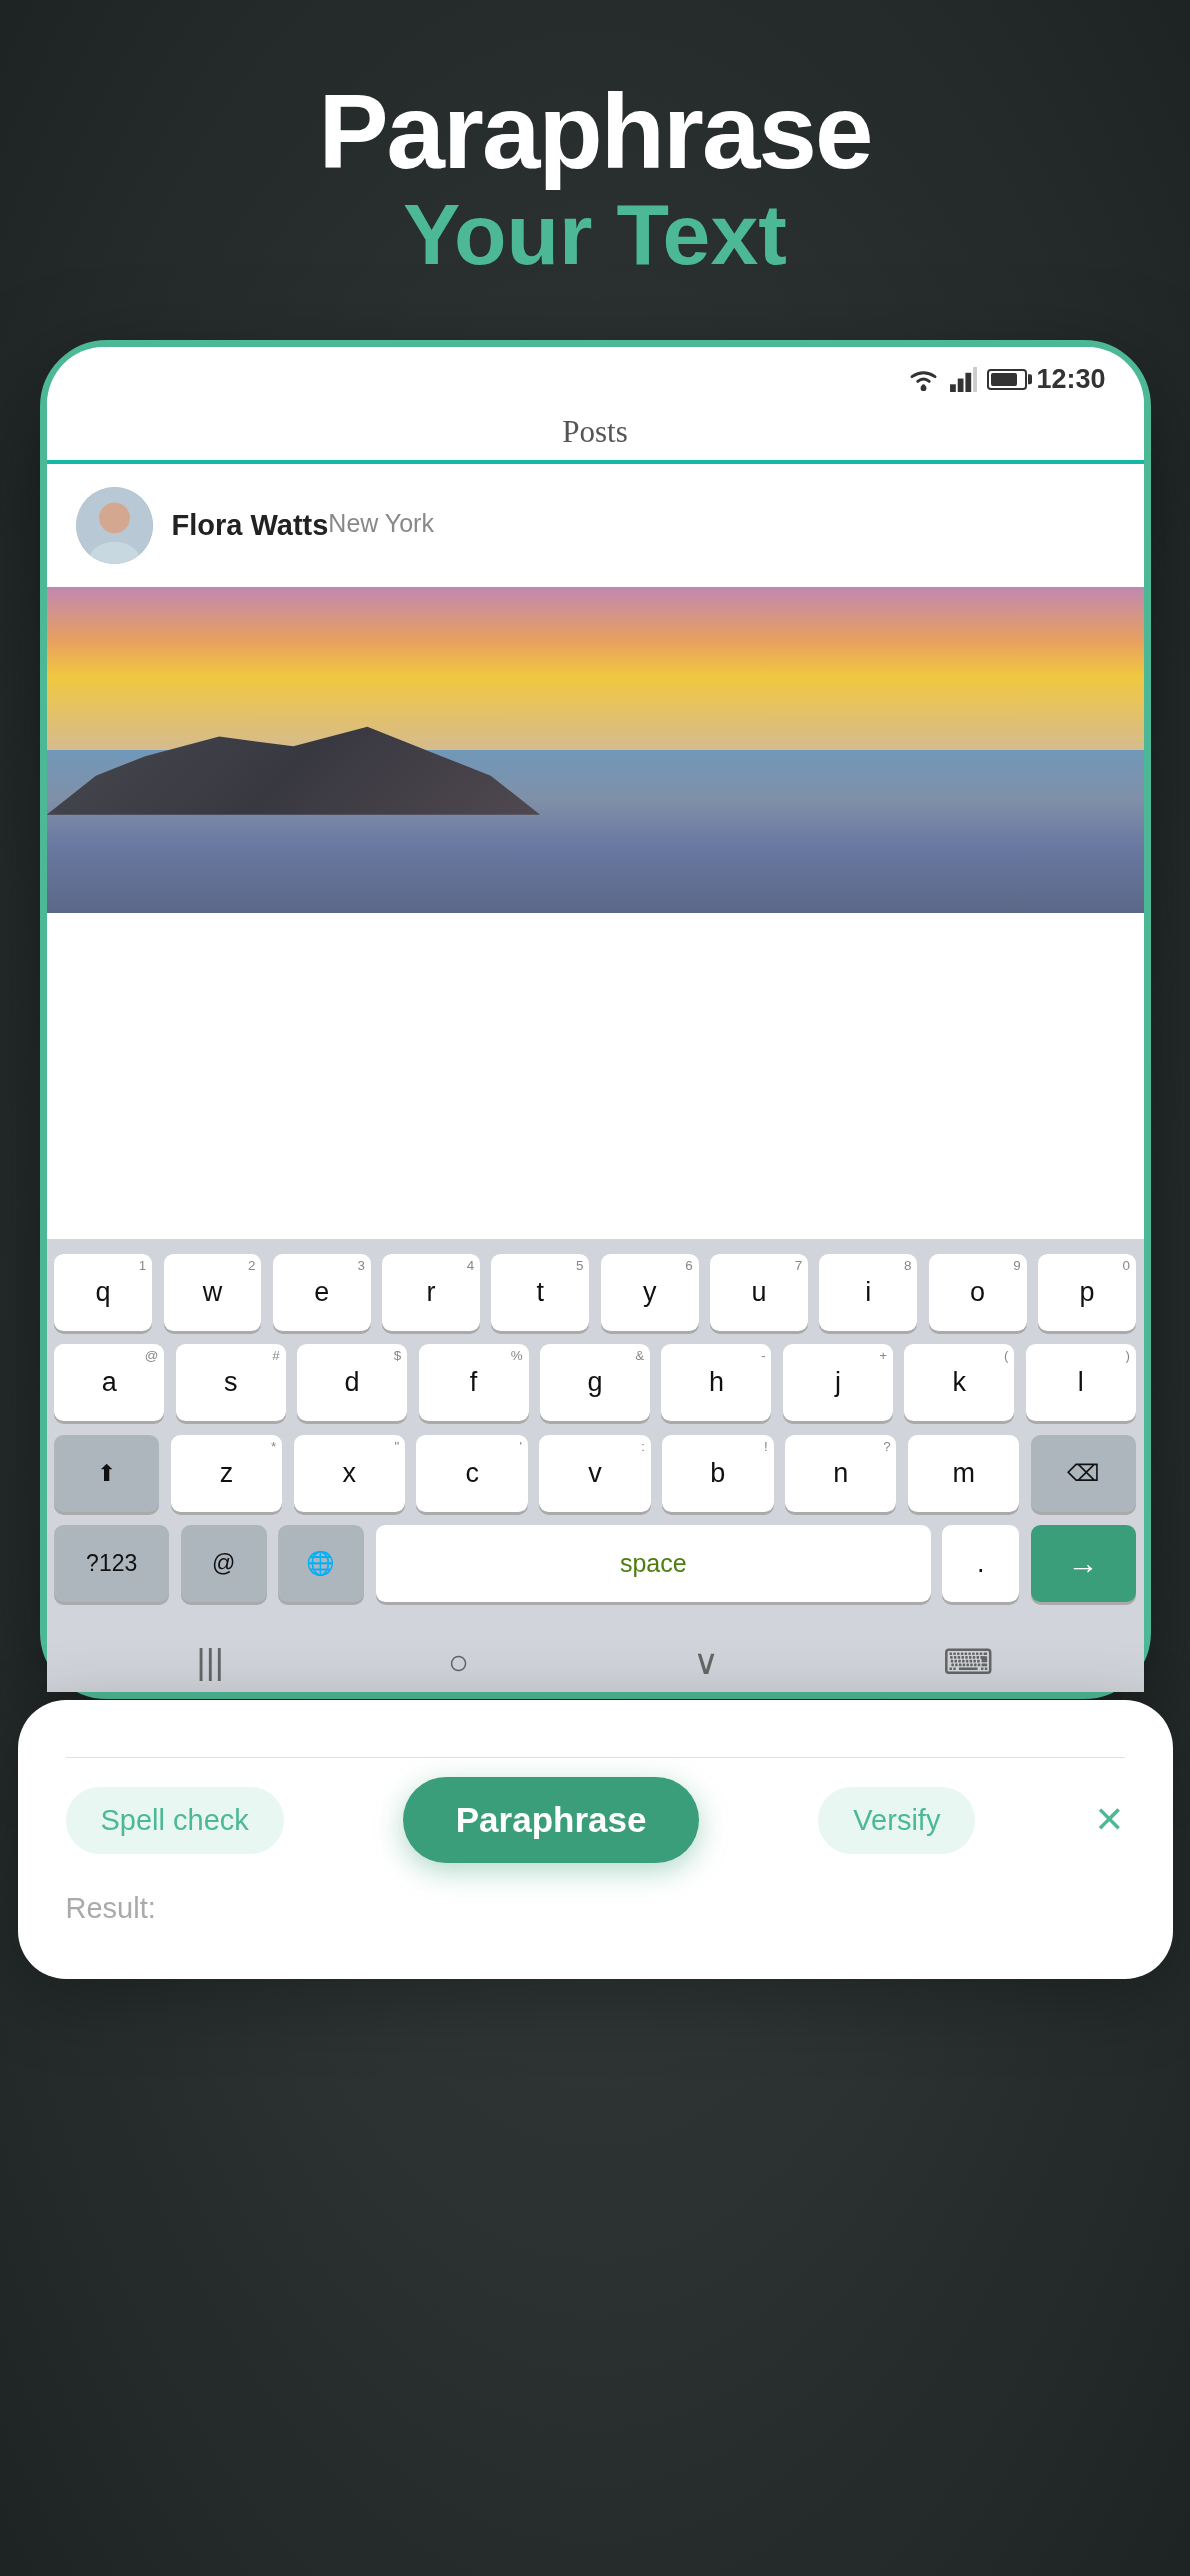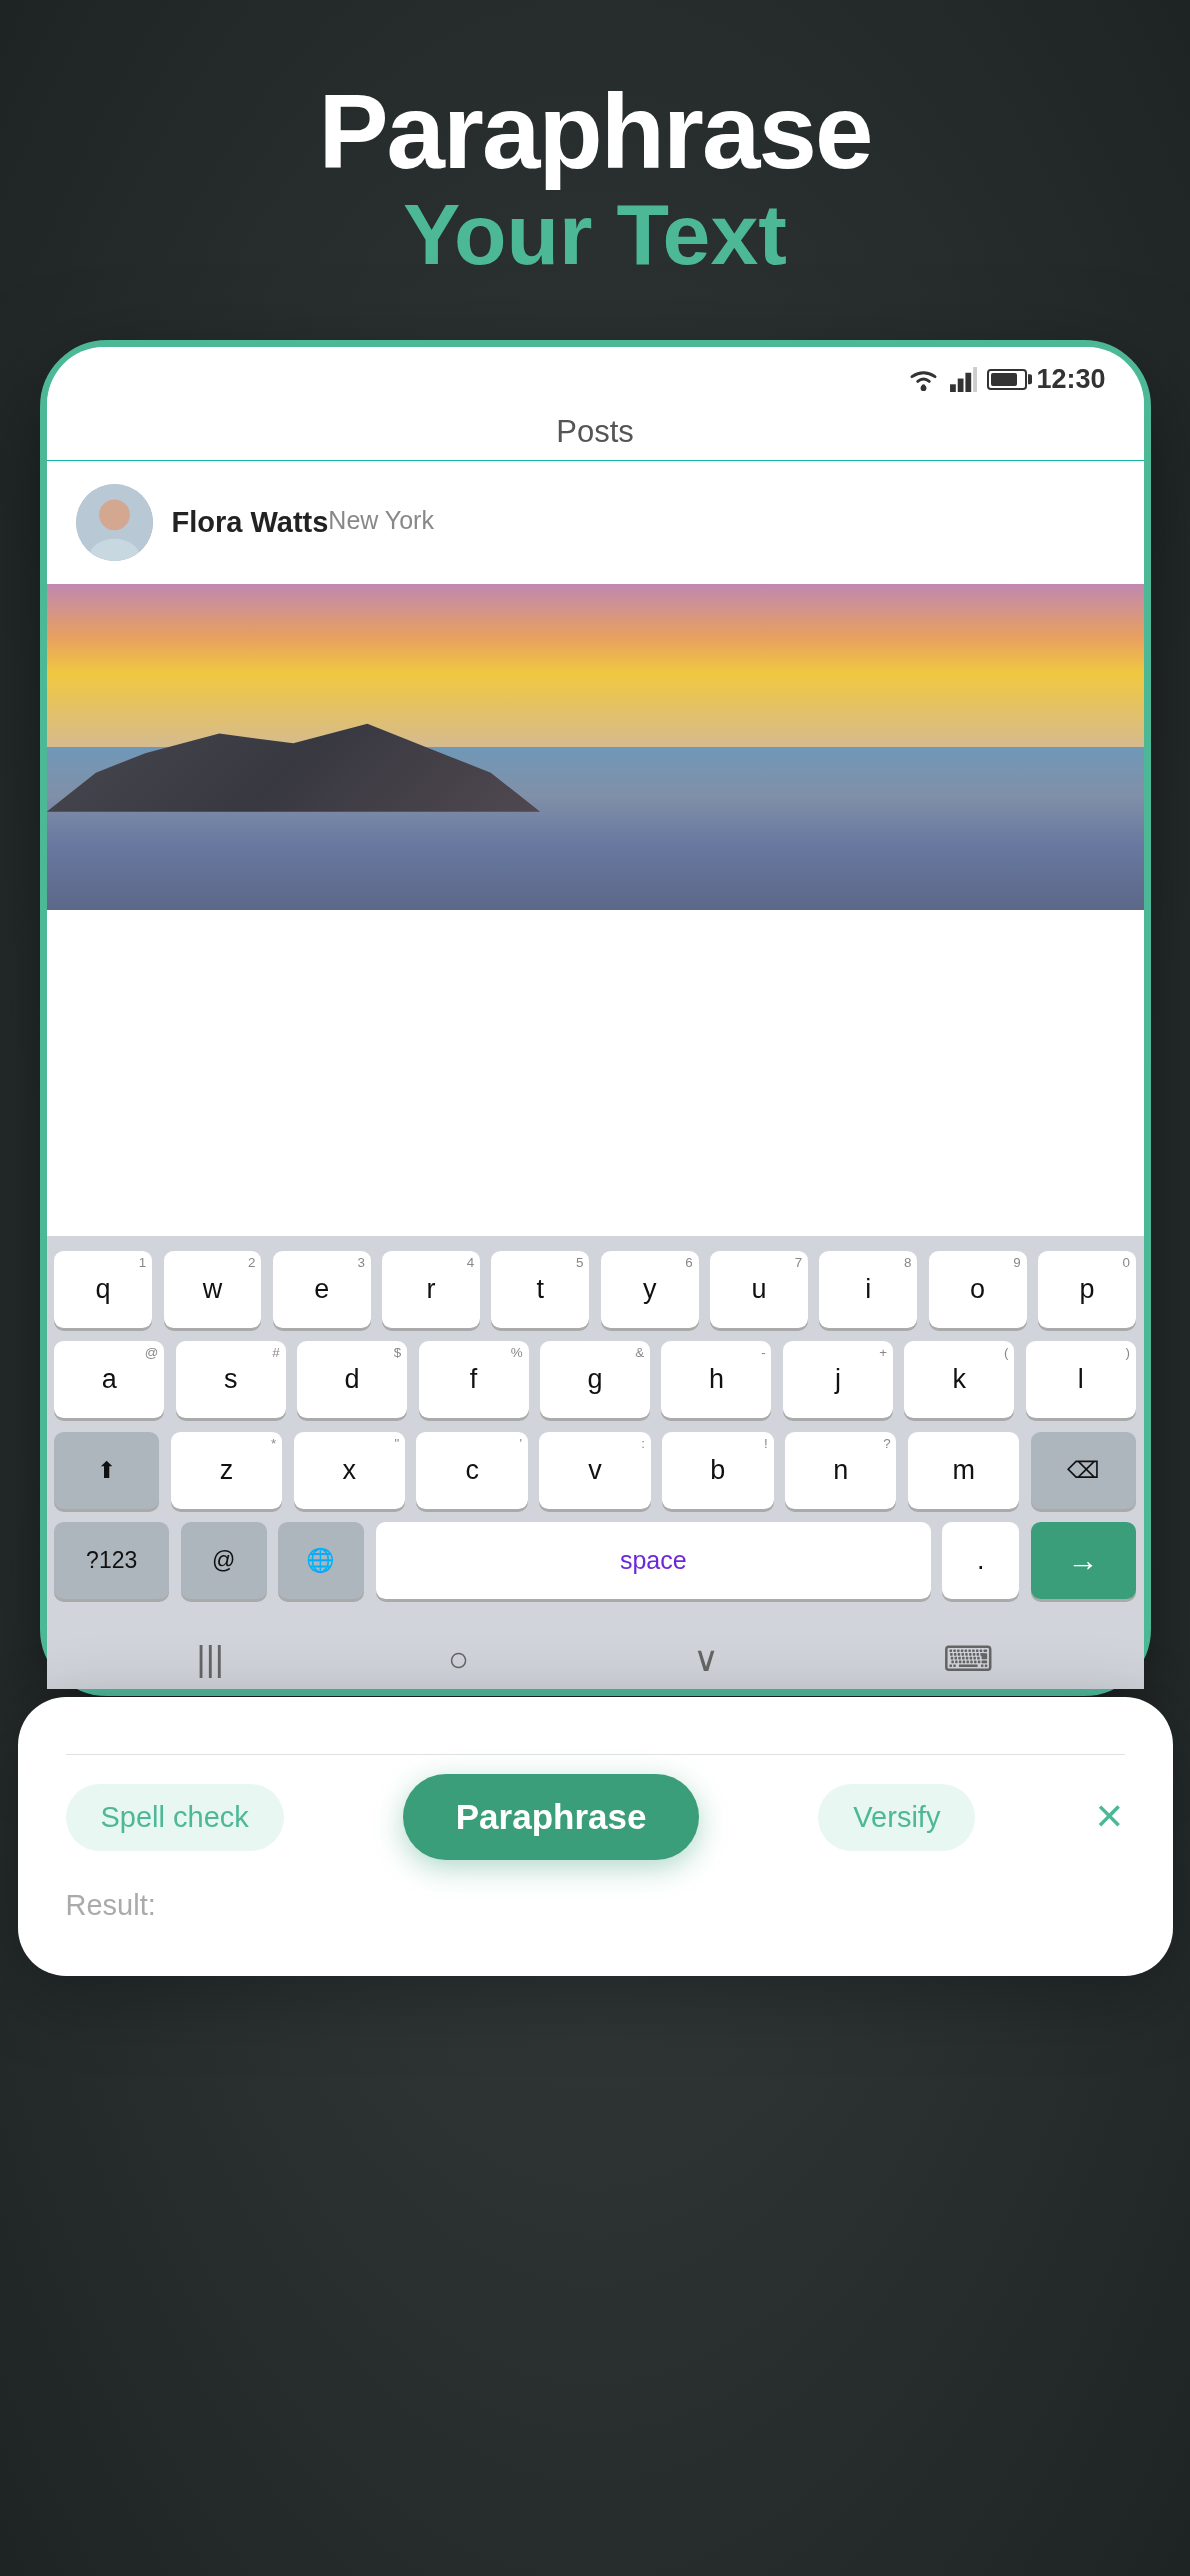--- a/index.html
+++ b/index.html
@@ -115,21 +115,22 @@
     }
 
     
     .posts-header {
       text-align: center;
       padding: 9.6px;
       font-size: 31px;
       font-weight: 500;
       color: #555;
       background: #fff;
-      border-bottom: 1px solid #14b8a6;
+      border-bottom: 4px solid #14b8a6;
+      font-family: Liberation Serif, serif;
     }
 
     
     .profile-row {
       display: flex;
       align-items: center;
       padding: 23px 29px;
       background: #fff;
       gap: 19px;
     }
@@ -372,21 +373,21 @@
 
     .key-globe {
       flex: 1.2;
       max-width: 86px;
     }
 
     .key-space {
       flex: 4;
       background: #fff;
       font-size: 25px;
-      color: #6d28d9;
+      color: #4d7c0f;
     }
 
     .key-period {
       flex: 1;
       max-width: 77px;
     }
 
     .key-enter {
       background: #3a9e7a;
       color: #fff;

